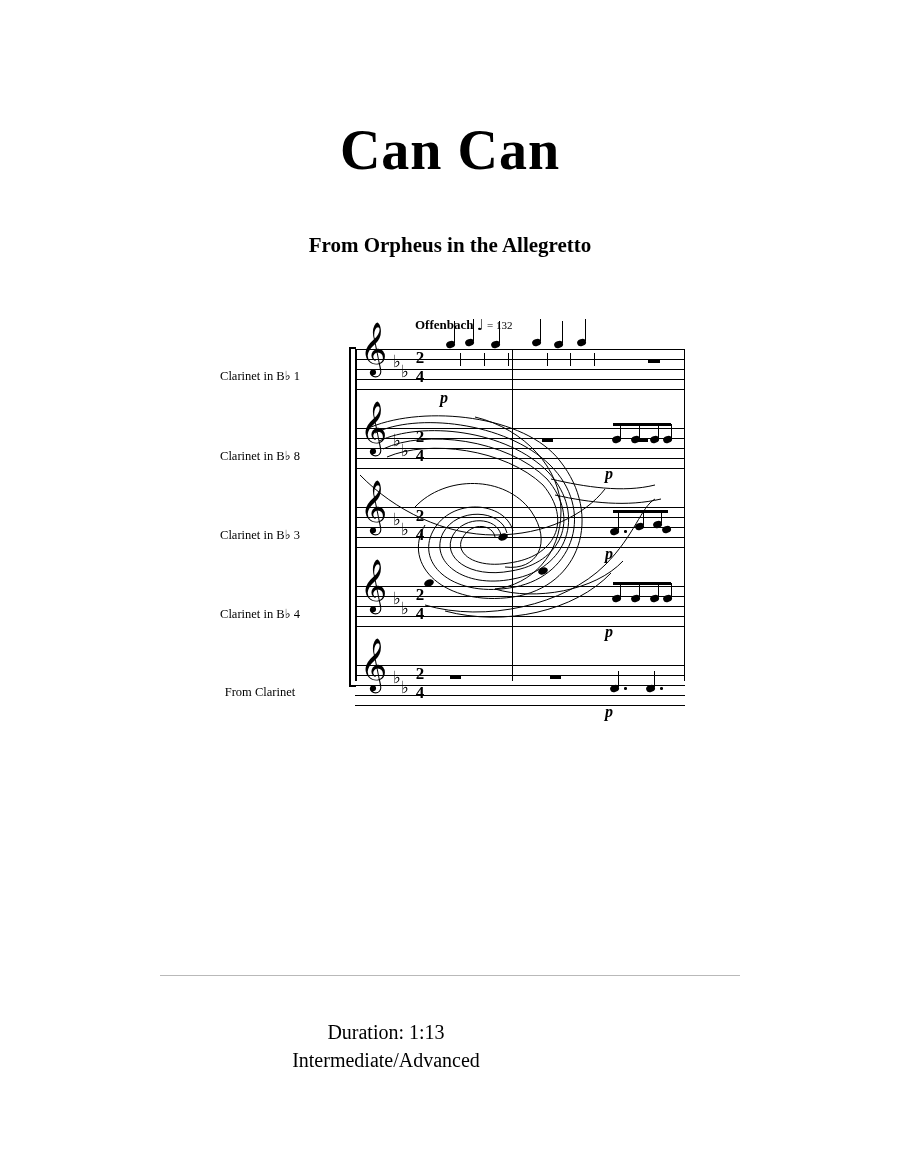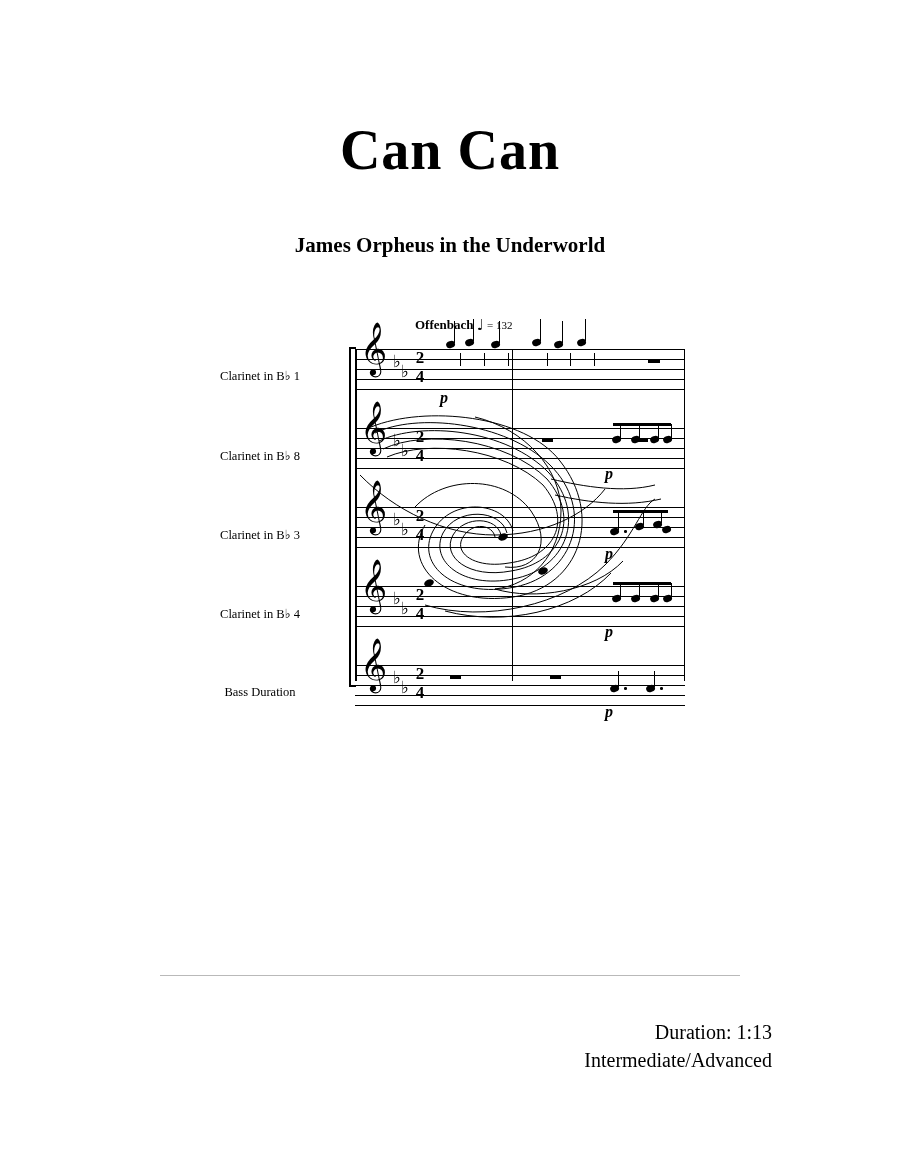--- a/index.html
+++ b/index.html
@@ -232,49 +232,49 @@
     width: 580px;
     height: 1px;
     background: #b9b9b9;
   }
 
   .footer {
     position: absolute;
     top: 1018px;
     left: 0;
     width: 772px;
-    text-align: right;
+    text-align: center;
   }
   .footer-line {
     font-family: "Liberation Serif", serif;
     font-size: 20px;
     line-height: 28px;
   }
 </style>
 </head>
 <body>
 
 <div class="page">
 
   <div class="title">Can Can</div>
-  <div class="subtitle">James Orpheus in the Underworld</div>
+  <div class="subtitle">From Orpheus in the Allegretto</div>
 
   <div class="score">
 
     <div class="tempo">
       <span>Offenbach</span>
       <span class="noteglyph">♩</span>
       <span class="bpm">= 132</span>
     </div>
 
     <div class="staff-label" style="left:35px; top:63px;">Clarinet in B♭ 1</div>
     <div class="staff-label" style="left:35px; top:143px;">Clarinet in B♭ 8</div>
     <div class="staff-label" style="left:35px; top:222px;">Clarinet in B♭ 3</div>
     <div class="staff-label" style="left:35px; top:301px;">Clarinet in B♭ 4</div>
-    <div class="staff-label" style="left:35px; top:380px;">Bass Duration</div>
+    <div class="staff-label" style="left:35px; top:380px;">From Clarinet</div>
 
     <div class="sys-bracket"></div>
     <div class="sys-barline"></div>
 
     <div class="staff" style="top:44px;">
       <div class="line"></div>
       <div class="line"></div>
       <div class="line"></div>
       <div class="line"></div>
       <div class="line"></div>

